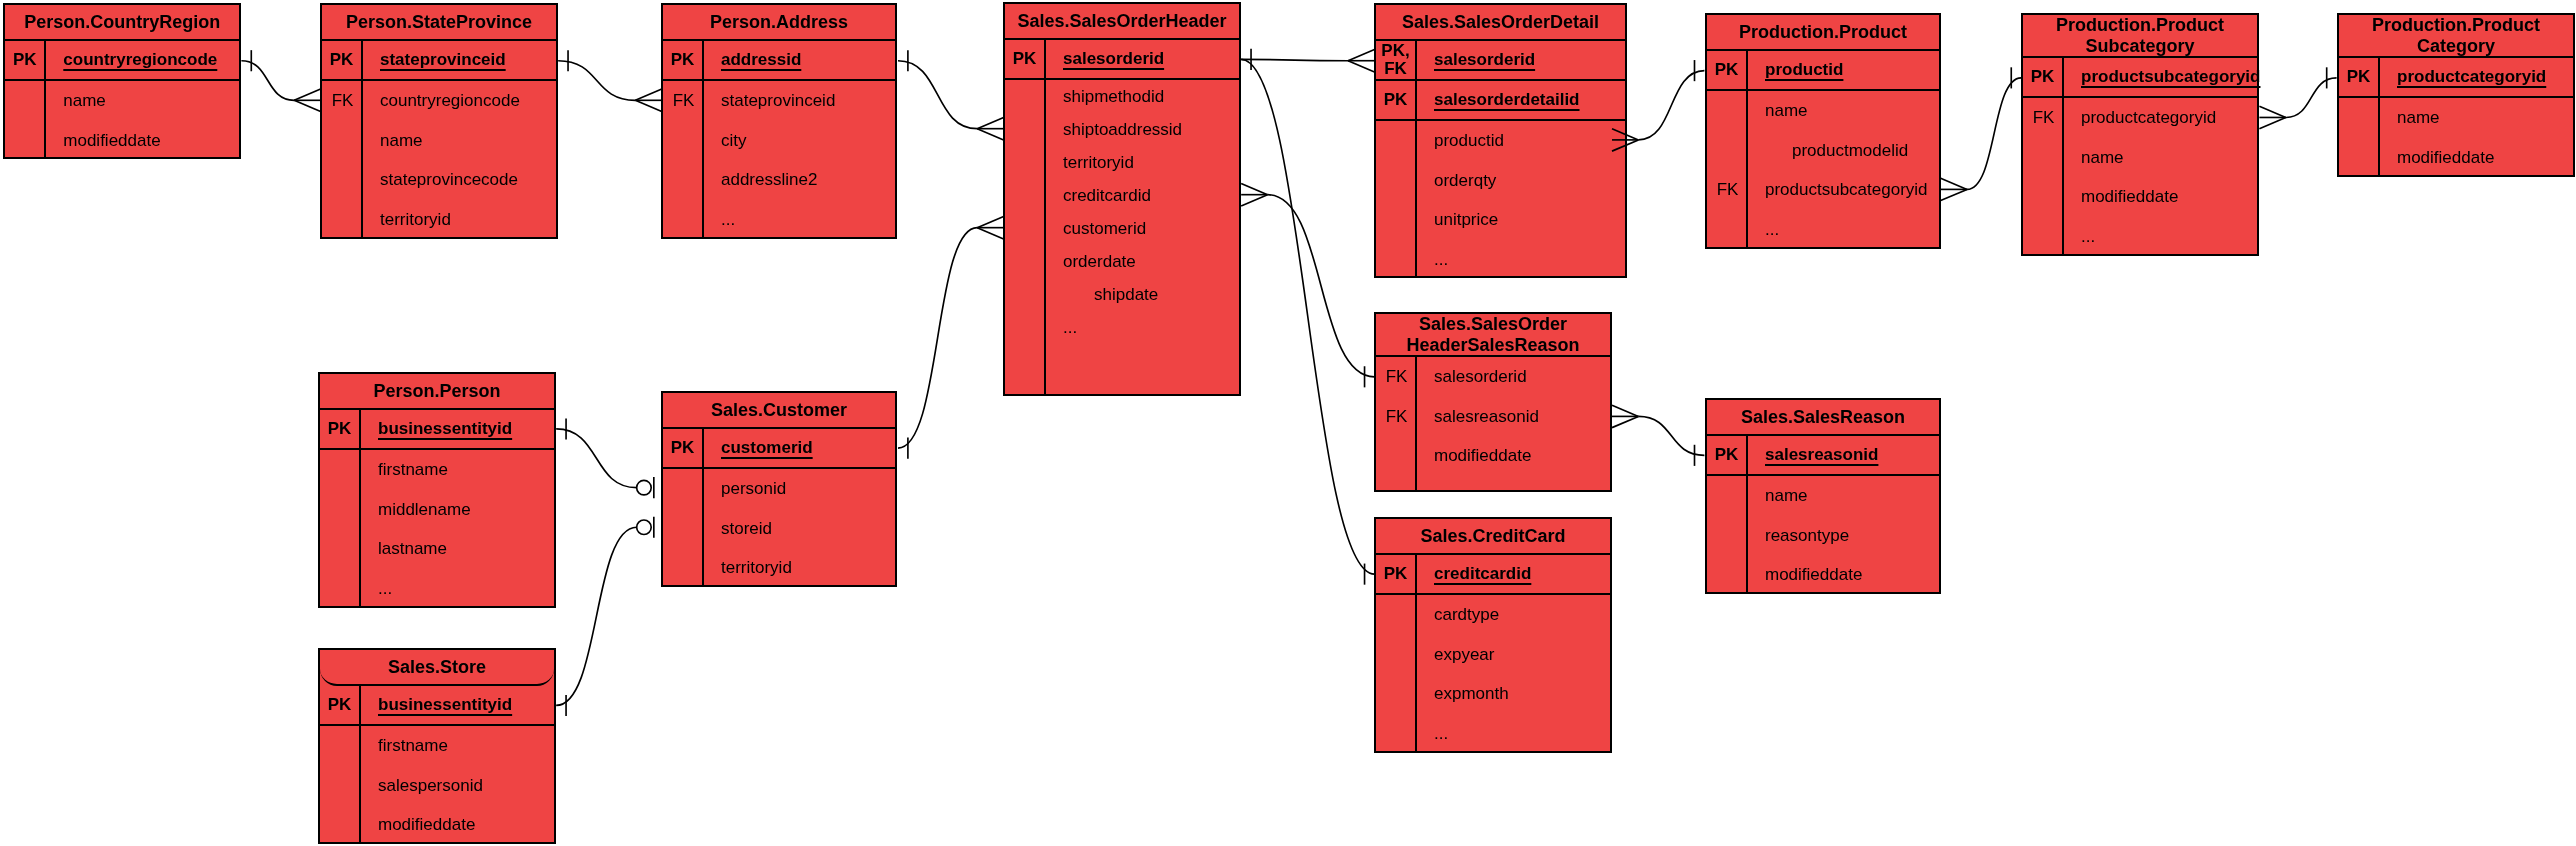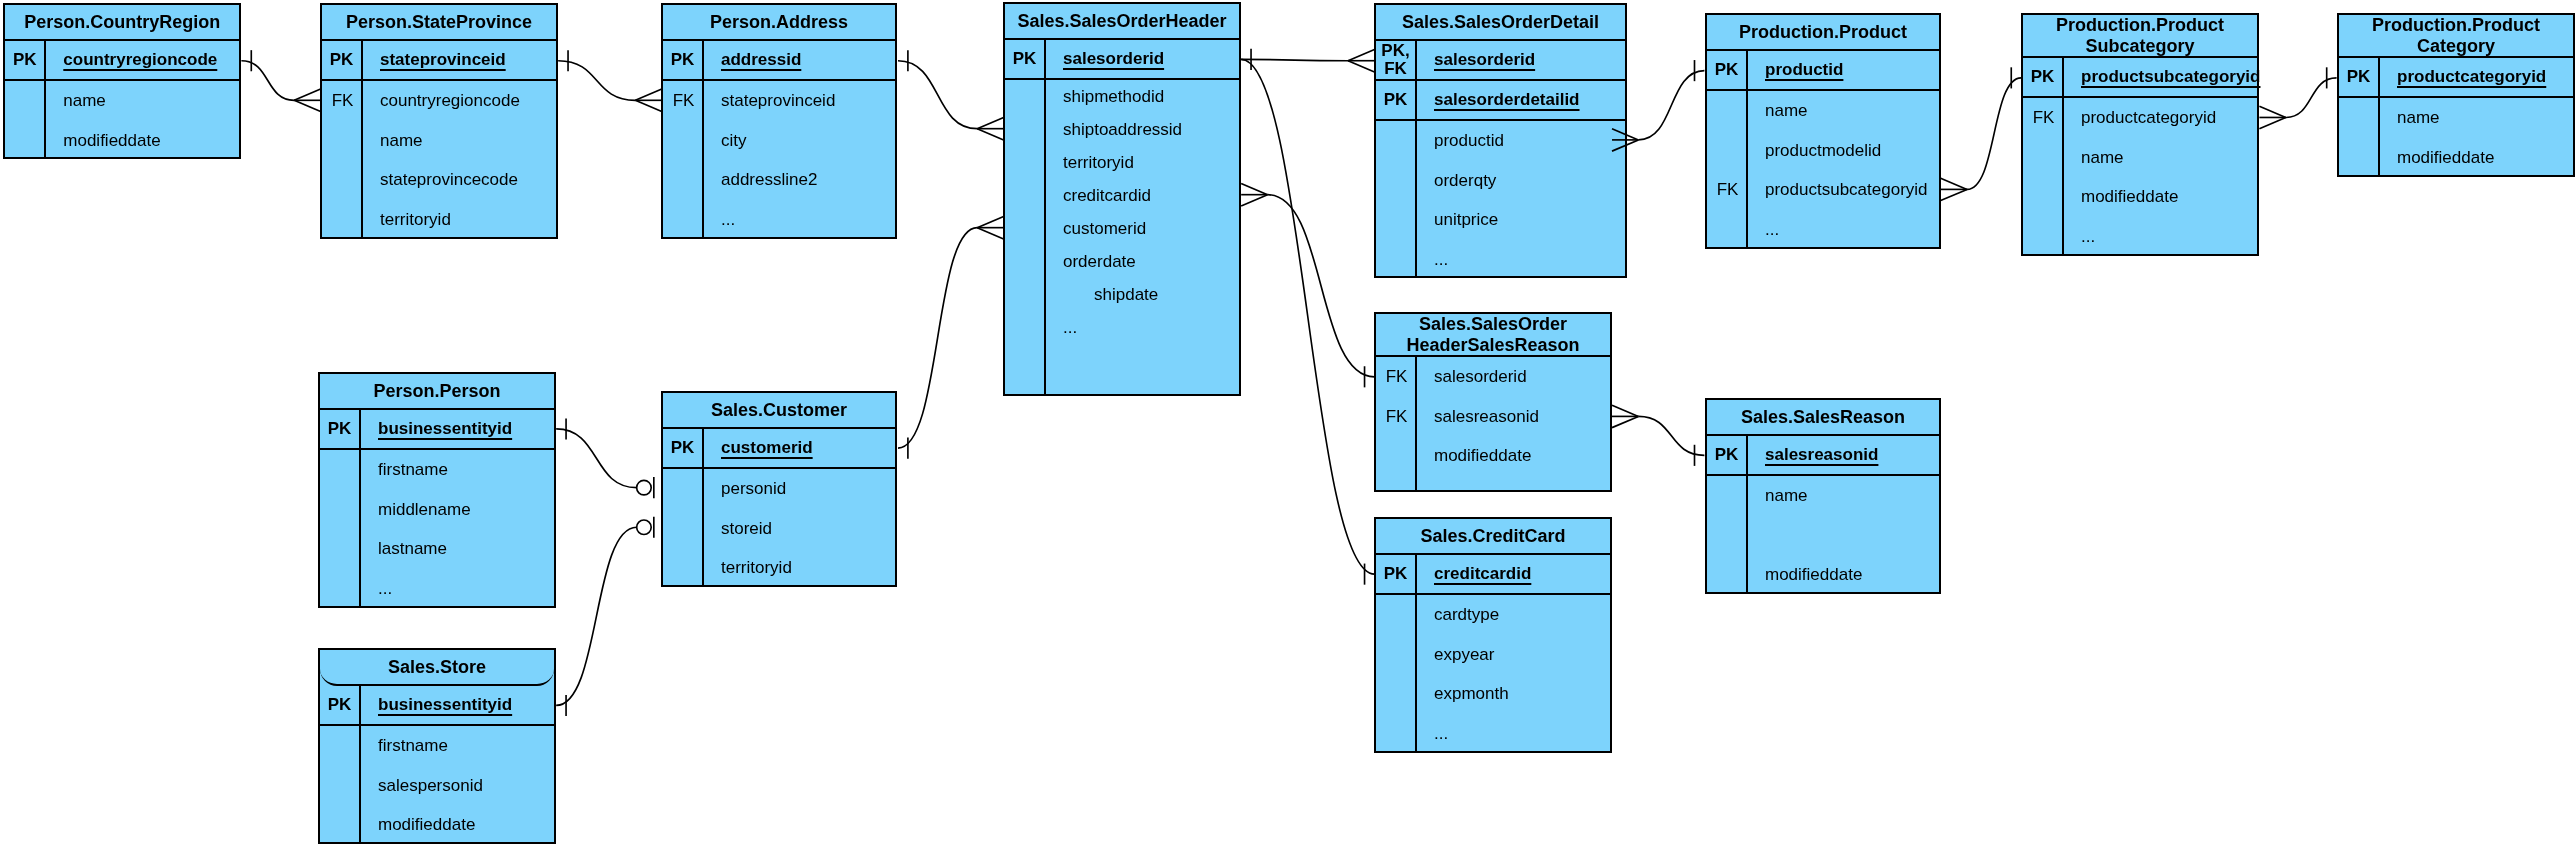--- a/index.html
+++ b/index.html
@@ -1,18 +1,18 @@
 <!DOCTYPE html>
 <html style="font-size:10.6px"><head>
 <meta charset="utf-8">
 <style>
   html,body{margin:0;padding:0;background:#ffffff;}
   #canvas{position:relative;width:2576px;height:846px;background:#ffffff;
           font-family:"Liberation Sans",sans-serif;color:#000;overflow:hidden;}
-  .tbl{position:absolute;box-sizing:border-box;border:2px solid #000;background:#7dd3fc;
+  .tbl{position:absolute;box-sizing:border-box;border:2px solid #000;background:#ef4444;
        display:flex;flex-direction:column;}
   .tbl-title{flex:0 0 auto;box-sizing:border-box;display:flex;align-items:center;justify-content:center;
              text-align:center;font-weight:bold;font-size:18px;line-height:20.5px;
              border-bottom:2px solid #000;white-space:pre-line;}
   .krow{flex:0 0 auto;box-sizing:border-box;display:flex;border-bottom:2px solid #000;}
   .kcell{flex:0 0 41px;box-sizing:border-box;display:flex;align-items:center;justify-content:center;
          font-weight:bold;font-size:17px;line-height:18.5px;border-right:2px solid #000;
          white-space:pre-line;text-align:center;}
   .kfield{flex:1;display:flex;align-items:center;padding-left:17px;font-size:17px;font-weight:bold;}
   .kfield .fname{text-decoration:underline;text-decoration-thickness:2px;text-underline-offset:4px;}
@@ -189,21 +189,21 @@
         <div class="kfield">
           <span class="fname">productid</span>
         </div>
       </div>
       <div class="tbody">
         <div class="vline"></div>
         <div class="brow" style="top: 0px; height: 40px;">
           <div class="blabel"></div>
           <div class="bfield">name</div>
         </div>
-        <div class="brow" style="top: 40px; height: 40px;">
+        <div class="brow" style="top: 40px; height: 40px; margin-left: 27px;">
           <div class="blabel"></div>
           <div class="bfield">productmodelid</div>
         </div>
         <div class="brow" style="top: 79px; height: 40px;">
           <div class="blabel">FK</div>
           <div class="bfield">productsubcategoryid</div>
         </div>
         <div class="brow" style="top: 119px; height: 40px;">
           <div class="blabel"></div>
           <div class="bfield">...</div>
@@ -361,20 +361,24 @@
         <div class="kcell">PK</div>
         <div class="kfield">
           <span class="fname">salesreasonid</span>
         </div>
       </div>
       <div class="tbody">
         <div class="vline"></div>
         <div class="brow" style="top: 0px; height: 40px;">
           <div class="blabel"></div>
           <div class="bfield">name</div>
+        </div>
+        <div class="brow" style="top: 40px; height: 40px;">
+          <div class="blabel"></div>
+          <div class="bfield">reasontype</div>
         </div>
         <div class="brow" style="top: 79px; height: 40px;">
           <div class="blabel"></div>
           <div class="bfield">modifieddate</div>
         </div>
       </div>
     </div>
     <div class="tbl" style="left: 1374px; top: 517px; width: 238px; height: 236px;">
       <div class="tbl-title" style="flex-basis: 36px;">Sales.CreditCard</div>
       <div class="krow" style="flex-basis: 40px;">

